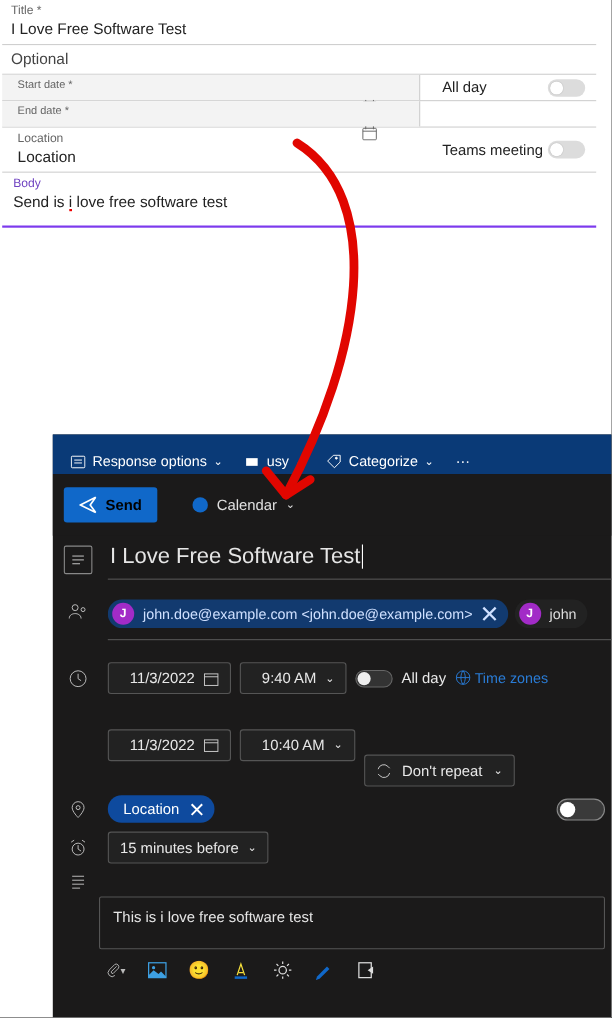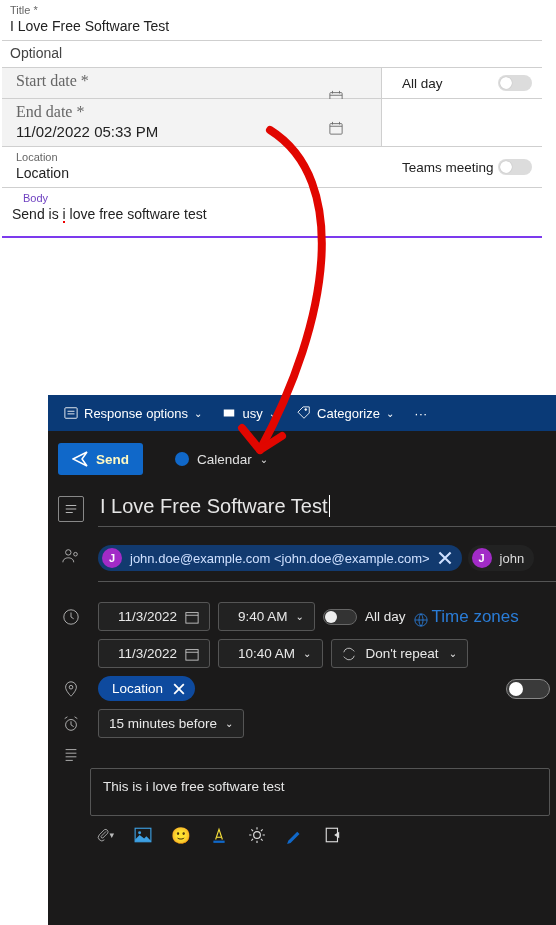--- a/index.html
+++ b/index.html
@@ -3,53 +3,53 @@
 <meta charset="utf-8">
 <style>
 * { box-sizing: border-box; margin: 0; padding: 0; font-family: "Segoe UI", Arial, sans-serif; }
 body { width: 556px; height: 925px; background: #fff; position: relative; overflow: hidden; }
 
 
 .form-top { padding: 0 14px 0 2px; }
 .field { border-top: 1px solid #cfcfcf; padding: 4px 8px 6px 8px; }
 .field.no-border { border-top: none; }
 .field-label { font-size: 11px; color: #666; margin-bottom: 2px; }
-.field-label.purple { color: #6f42c1; margin-left: 11px; }
+.field-label.purple { color: #6f42c1; }
 .field-value { font-size: 14px; color: #222; }
 .attendees-row { display: flex; justify-content: space-between; align-items: flex-end; border-top: 1px solid #cfcfcf; padding: 4px 8px 6px 8px; }
 .optional { font-size: 14px; color: #444; padding-right: 6px; }
 
 .date-row { display: flex; align-items: center; border-top: 1px solid #cfcfcf; }
 .date-box { flex: 0 0 380px; background: #f3f3f3; padding: 4px 8px 6px 14px; border-right: 1px solid #cfcfcf; position: relative; }
-.date-box .field-label { font-size: 16px; color: #666; font-family: Liberation Serif, serif; }
+.date-box .field-label { font-size: 10px; color: #666; }
 .date-box .field-value { font-size: 15px; color: #222; }
 .date-icon { position: absolute; right: 38px; top: 22px; width: 14px; height: 14px; }
 .toggle-side { flex: 1; display: flex; align-items: center; justify-content: space-between; padding: 0 10px 0 20px; font-size: 13.5px; color: #222; }
 .toggle { width: 34px; height: 16px; border-radius: 8px; background: #dcdcdc; position: relative; }
 .toggle::before { content: ""; width: 12px; height: 12px; background: #fff; border-radius: 50%; position: absolute; top: 2px; left: 2px; box-shadow: 0 0 1px rgba(0,0,0,.3); }
 
 .loc-row { display: flex; align-items: center; border-top: 1px solid #cfcfcf; }
 .loc-box { flex: 0 0 380px; padding: 4px 8px 6px 14px; }
 .body-box { border-top: 1px solid #cfcfcf; border-bottom: 2px solid #7c3aed; padding: 4px 8px 14px 10px; }
 .body-box .field-value { position: relative; }
 .squiggle { position: relative; display: inline-block; }
 .squiggle::after { content: ""; position: absolute; left: 0; right: 0; bottom: -1px; height: 2px; background: repeating-linear-gradient(90deg,#e00 0 2px,transparent 2px 4px); }
 
 
 .arrow-svg { position: absolute; top: 120px; left: 230px; z-index: 10; pointer-events: none; }
 
 
 .outlook { position: absolute; top: 395px; left: 48px; width: 508px; height: 530px; background: #1b1a1a; color: #e8e8e8; font-size: 13.5px; }
-.ol-menubar { height: 36px; background: #0a3a77; display: flex; align-items: center; gap: 8px; padding: 0 10px; color: #fff; font-size: 13px; }
+.ol-menubar { height: 36px; background: #0a3a77; display: flex; align-items: flex-end; gap: 8px; padding: 0 10px; color: #fff; font-size: 13px; }
 .ol-menubar .menubtn { display: flex; align-items: center; gap: 6px; padding: 4px 6px; cursor: pointer; }
 .ol-menubar svg { width: 14px; height: 14px; }
 .chev { font-size: 10px; }
 
 .ol-top { display: flex; align-items: center; gap: 14px; padding: 12px 10px; background: #1b1a1a; }
-.send-btn { display: flex; align-items: center; gap: 8px; background: #1068c9; color: #fef9c3; padding: 8px 14px; border-radius: 3px; font-weight: 600; cursor: pointer; }
+.send-btn { display: flex; align-items: center; gap: 8px; background: #1068c9; color: #000000; padding: 8px 14px; border-radius: 3px; font-weight: 600; cursor: pointer; }
 .send-btn svg { width: 16px; height: 16px; }
 .cal-sel { display: flex; align-items: center; gap: 8px; color: #e0e0e0; cursor: pointer; margin-left: 18px; }
 .blue-dot { width: 14px; height: 14px; border-radius: 50%; background: #1068c9; }
 
 .ol-body { padding-left: 2px; }
 .ol-row { display: flex; align-items: center; gap: 10px; padding: 4px 0 4px 4px; }
 .ol-icon { width: 34px; display: flex; justify-content: center; align-items: center; color: #bbb; flex-shrink: 0; }
 .ol-icon svg { width: 18px; height: 18px; }
 .ol-icon-box { width: 26px; height: 26px; border: 1px solid #888; border-radius: 2px; display: flex; justify-content: center; align-items: center; color: #ddd; }
 .ol-icon-box svg { width: 14px; height: 14px; }
@@ -60,21 +60,21 @@
 .chip { display: flex; align-items: center; gap: 8px; border-radius: 14px; padding: 3px 10px 3px 4px; font-size: 13px; white-space: nowrap; }
 .chip.blue { background: #123a6f; color: #cfe0ff; }
 .chip.dark { background: #222; color: #ddd; }
 .chip .av { width: 20px; height: 20px; border-radius: 50%; background: #a22bc7; color: #fff; display: flex; justify-content: center; align-items: center; font-size: 11px; font-weight: 700; }
 .chip .x { width: 14px; height: 14px; cursor: pointer; }
 
 .dark-btn { background: #222; border: 1px solid #555; border-radius: 3px; padding: 6px 10px; display: flex; align-items: center; gap: 8px; cursor: pointer; }
 .dark-btn.wide { min-width: 92px; justify-content: space-between; padding-left: 19px; }
 .dark-toggle { width: 34px; height: 16px; border-radius: 8px; background: #333; border: 1px solid #666; position: relative; }
 .dark-toggle::before { content: ""; position: absolute; width: 12px; height: 12px; background: #eee; border-radius: 50%; top: 1px; left: 1px; }
-.tz-link { color: #2a7cd6; font-size: 17px; cursor: pointer; display: flex; align-items: flex-end; gap: 4px; white-space: nowrap; }
+.tz-link { color: #2a7cd6; font-size: 13px; cursor: pointer; display: flex; align-items: flex-start; gap: 4px; white-space: nowrap; }
 .loc-chip { background: #0e4a9e; color: #fff; border-radius: 14px; padding: 5px 10px 5px 14px; display: flex; align-items: center; gap: 10px; cursor: pointer; }
 .loc-chip .x { width: 12px; height: 12px; }
 .big-toggle { width: 44px; height: 20px; border-radius: 10px; background: #3a3a3a; border: 1px solid #888; position: relative; margin-left: auto; margin-right: 6px; }
 .big-toggle::before { content: ""; position: absolute; width: 14px; height: 14px; background: #fff; border-radius: 50%; top: 2px; left: 2px; }
 
 .body-area { margin: 4px 0 0 40px; border: 1px solid #555; border-radius: 2px; min-height: 48px; max-width: 460px; padding: 10px 12px; font-size: 13.5px; color: #e6e6e6; }
 .fmt-bar { margin-left: 40px; padding: 10px 6px; display: flex; gap: 20px; align-items: center; }
 .fmt-bar > span { width: 18px; height: 18px; display: flex; align-items: center; justify-content: center; cursor: pointer; }
 
 .date-row2 { display: flex; align-items: center; gap: 8px; flex-wrap: nowrap; }
@@ -103,21 +103,20 @@
     </div>
     <div class="toggle-side">
       <span>All day</span>
       <div class="toggle"></div>
     </div>
   </div>
 
   <div class="date-row">
     <div class="date-box">
       <div class="field-label">End date *</div>
-      <div class="field-value">11/02/2022 05:33 PM</div>
       <svg class="date-icon" viewBox="0 0 16 16">
           <rect x="1" y="3" width="14" height="12" rx="1" fill="none" stroke="#666"></rect>
           <path stroke="#666" d="M1 6h14M4 1v3M12 1v3"></path>
         </svg>
     </div>
     <div class="toggle-side"></div>
   </div>
 
   <div class="loc-row">
     <div class="loc-box">
@@ -264,21 +263,21 @@
           <span>11/3/2022</span>
           <svg width="14" height="14" viewBox="0 0 16 16" stroke="#ccc" fill="none">
               <rect x="1" y="3" width="14" height="12"></rect>
               <path d="M1 6h14"></path>
             </svg>
         </div>
         <div class="dark-btn wide">
           <span>10:40 AM</span>
             <span class="chev">⌄</span>
         </div>
-        <div class="dark-btn" style="gap:10px;">
+        <div class="dark-btn" style="gap:10px;margin-top:47px;">
           <svg width="14" height="14" viewBox="0 0 16 16" stroke="#ccc" fill="none">
               <path d="M2 6a6 6 0 0110-3l2 2M14 10a6 6 0 01-10 3l-2-2"></path>
             </svg>
           <span>Don't repeat</span>
             <span class="chev">⌄</span>
         </div>
       </div>
     </div>
 
     <div class="ol-row">

